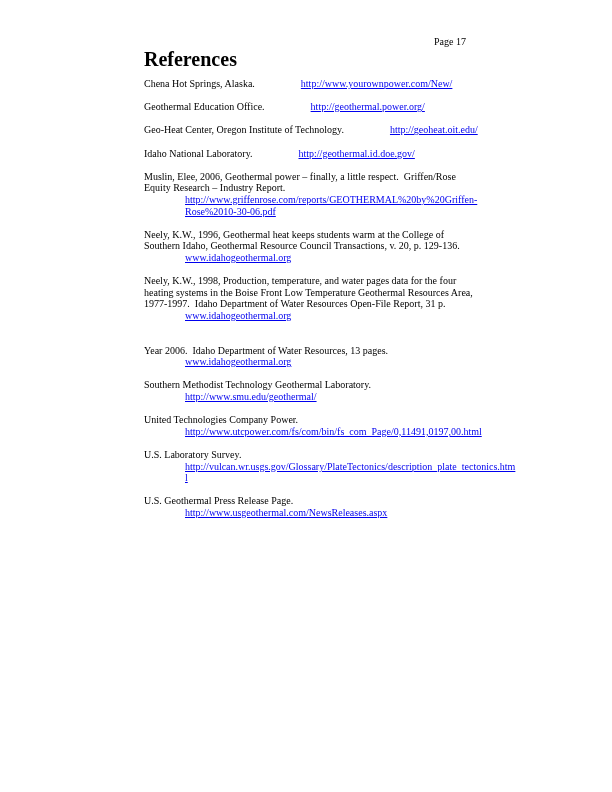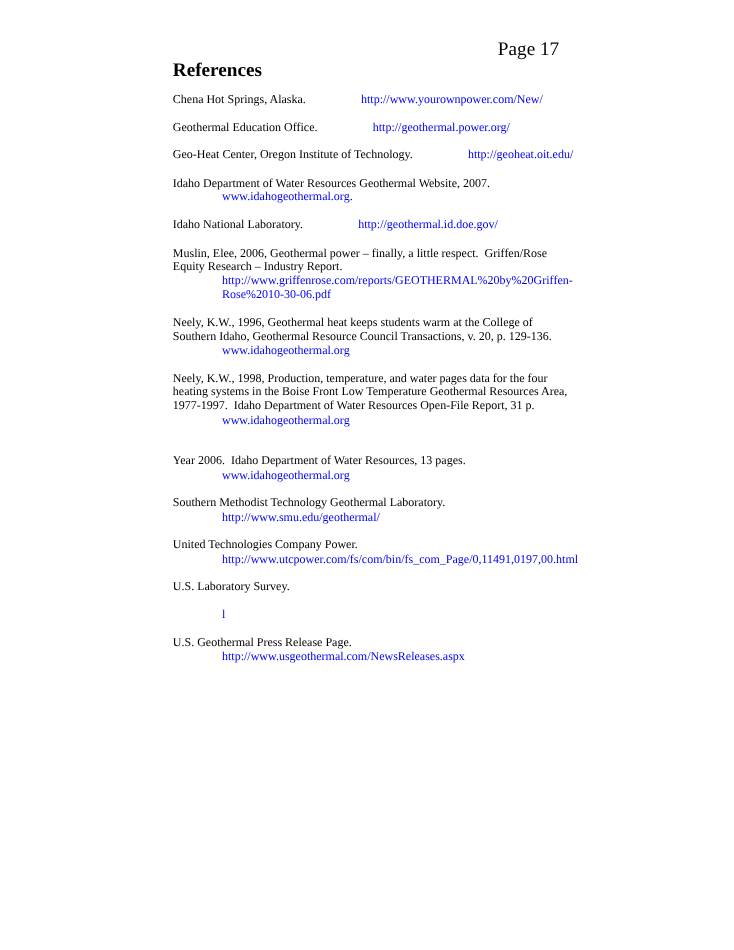--- a/index.html
+++ b/index.html
@@ -15,63 +15,63 @@
     font-family: "Liberation Serif", serif;
     color: #000000;
     overflow: hidden;
   }
   .page-number {
     position: absolute;
     top: 36px;
     left: 144px;
     width: 322px;
     text-align: right;
-    font-size: 16px;
+    font-size: 10px;
     line-height: 11.6px;
   }
   .content {
     position: absolute;
     left: 144px;
     top: 50px;
     width: 356px;
   }
   .title {
-    font-size: 16px;
+    font-size: 20px;
     font-weight: bold;
     line-height: 18px;
     margin: 0 0 10px 0;
   }
   .para {
     font-size: 10px;
     line-height: 11.6px;
     margin: 0 0 11.6px 0;
     white-space: pre;
   }
   a.link {
     color: var(--link-color, #0000EE);
+    text-decoration: underline;
     cursor: pointer;
     padding-left: 41px;
   }
 </style>
 </head>
 <body>
 
 <div class="page">
   <div class="page-number">Page 17</div>
   <div class="content">
     <h1 class="title">References</h1>
     <div>
         <p class="para"><span>Chena Hot Springs, Alaska.  </span><a class="link">http://www.yourownpower.com/New/</a></p>
         <p class="para"><span>Geothermal Education Office.  </span><a class="link">http://geothermal.power.org/</a></p>
         <p class="para"><span>Geo-Heat Center, Oregon Institute of Technology.  </span><a class="link">http://geoheat.oit.edu/</a></p>
-        <p class="para"><span>Idaho Department of Water Resources Geothermal Website, 2007.</span><br><a class="link">www.idahogeothermal.org</a><span>.</span></p>
         <p class="para"><span>Idaho National Laboratory.  </span><a class="link">http://geothermal.id.doe.gov/</a></p>
         <p class="para"><span>Muslin, Elee, 2006, Geothermal power – finally, a little respect.  Griffen/Rose</span><br><span>Equity Research – Industry Report.</span><br><a class="link">http://www.griffenrose.com/reports/GEOTHERMAL%20by%20Griffen-</a><br><a class="link">Rose%2010-30-06.pdf</a></p>
         <p class="para"><span>Neely, K.W., 1996, Geothermal heat keeps students warm at the College of</span><br><span>Southern Idaho, Geothermal Resource Council Transactions, v. 20, p. 129-136.</span><br><a class="link">www.idahogeothermal.org</a></p>
         <p class="para"><span>Neely, K.W., 1998, Production, temperature, and water pages data for the four</span><br><span>heating systems in the Boise Front Low Temperature Geothermal Resources Area,</span><br><span>1977-1997.  Idaho Department of Water Resources Open-File Report, 31 p.</span><br><a class="link">www.idahogeothermal.org</a></p>
         <p class="para"><br><span>Year 2006.  Idaho Department of Water Resources, 13 pages.</span><br><a class="link">www.idahogeothermal.org</a></p>
         <p class="para"><span>Southern Methodist Technology Geothermal Laboratory.</span><br><a class="link">http://www.smu.edu/geothermal/</a></p>
         <p class="para"><span>United Technologies Company Power.</span><br><a class="link">http://www.utcpower.com/fs/com/bin/fs_com_Page/0,11491,0197,00.html</a></p>
-        <p class="para"><span>U.S. Laboratory Survey.</span><br><br><a class="link">l</a></p>
+        <p class="para"><span>U.S. Laboratory Survey.</span><br><a class="link">http://vulcan.wr.usgs.gov/Glossary/PlateTectonics/description_plate_tectonics.htm</a><br><a class="link">l</a></p>
         <p class="para"><span>U.S. Geothermal Press Release Page.</span><br><a class="link">http://www.usgeothermal.com/NewsReleases.aspx</a></p>
       </div>
   </div>
 </div>
 
 </body></html>

